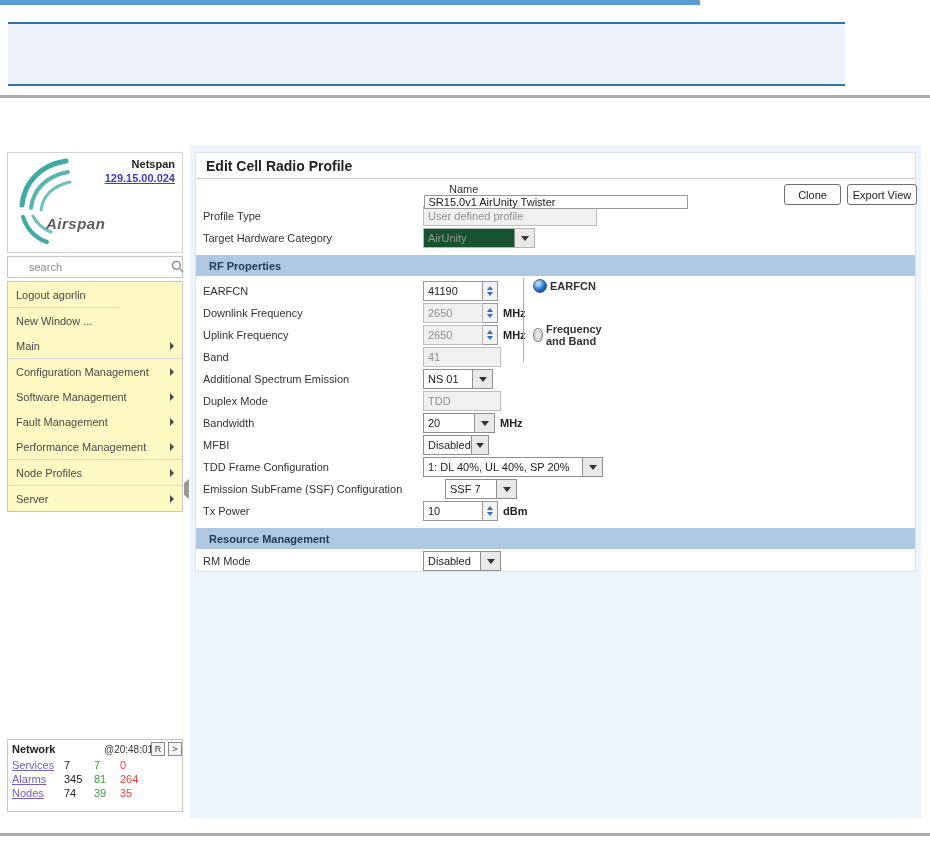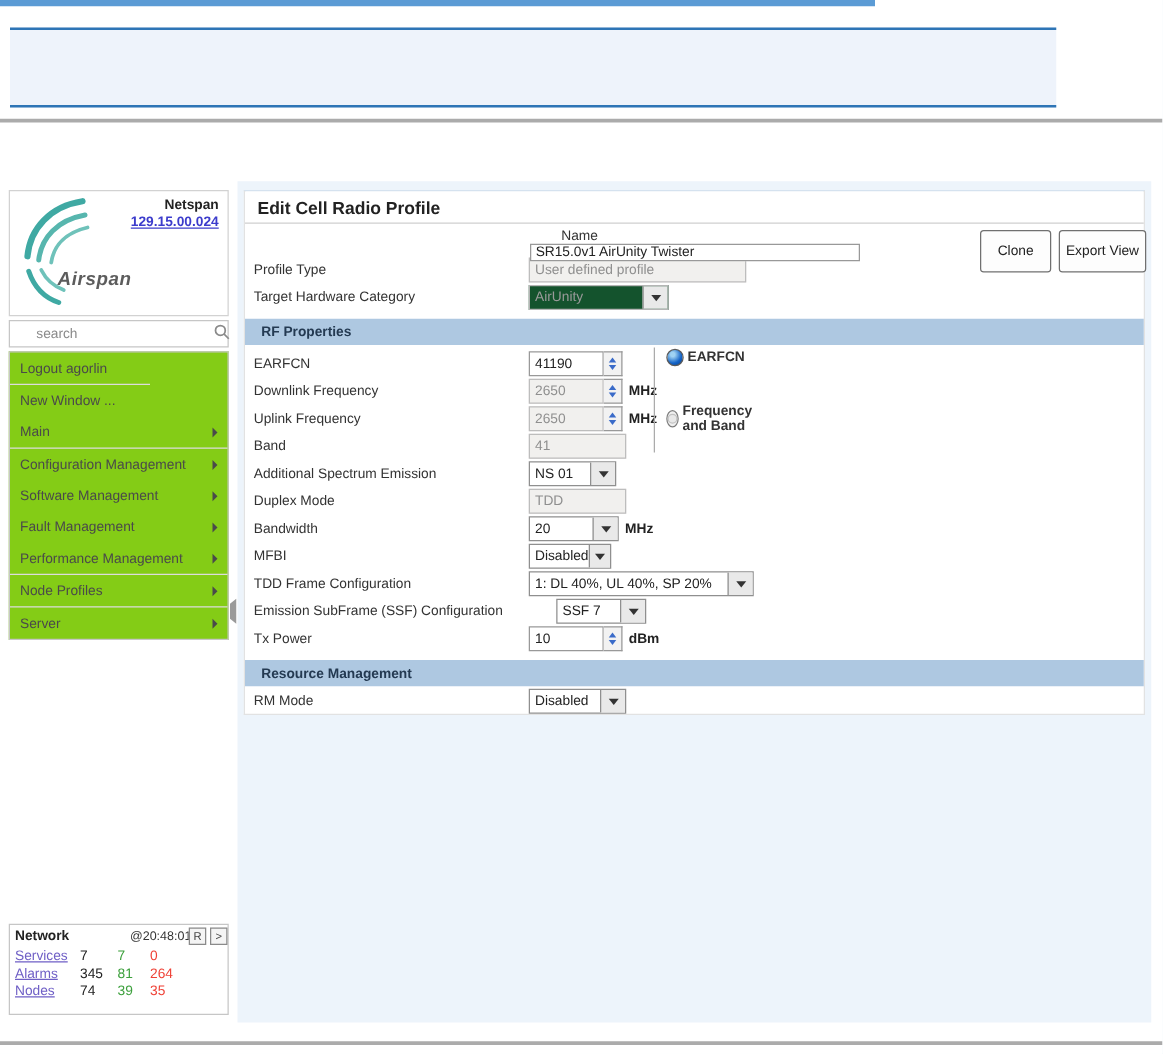--- a/index.html
+++ b/index.html
@@ -23,21 +23,21 @@
   .logo-art { position:absolute; left:2px; top:2px; }
   .logo-word { position:absolute; left:38px; top:62px; font-size:15px; font-weight:bold;
     font-style:italic; color:#5c5c5c; letter-spacing:0.5px; }
 
   .search-box { margin-top:3px; height:22px; border:1px solid #c6c6c6; background:#fff;
     display:flex; align-items:center; padding:0 5px; }
   .search-box input { flex:1; border:none; outline:none; font-family:inherit; font-size:11px;
     color:#444; background:transparent;margin-left:16px; }
   .search-box input::placeholder { color:#8a8a8a; opacity:1; }
 
-  .menu { margin-top:3px; border:1px solid #c6c6c6; background:#84cc16; }
+  .menu { margin-top:3px; border:1px solid #c6c6c6; background:#fef9c3; }
   .menu-item { height:25px; display:flex; align-items:center; padding:0 8px; color:#4a4a4a;
     cursor:pointer; }
   .menu-item span.lbl { flex:1; }
   .menu-sep { height:1px; background:#dcdcdc; }
   .menu-sep.short { margin-right:62px; }
   .tri-right { width:0; height:0; border-left:4px solid #4a4a4a;
     border-top:4px solid transparent; border-bottom:4px solid transparent; }
 
   
   .net-panel { position:absolute; left:7px; top:739px; width:176px; height:73px;
@@ -96,21 +96,21 @@
   .spin .arrows { width:15px; height:20px; border:1px solid #999; border-left:none;
     background:#f2f2f2; display:flex; flex-direction:column; align-items:center;
     justify-content:center; gap:2px; cursor:pointer; }
   .tri-up-s { width:0; height:0; border-left:3px solid transparent;
     border-right:3px solid transparent; border-bottom:4px solid #3a6bc9; }
   .tri-down-s { width:0; height:0; border-left:3px solid transparent;
     border-right:3px solid transparent; border-top:4px solid #3a6bc9; }
 
   .unit { margin-left:5px; font-weight:600; color:#222; }
 
-  .btn { position:absolute; height:34px; border:1px solid #707070; border-radius:3px;
+  .btn { position:absolute; height:21px; border:1px solid #707070; border-radius:3px;
     background:#fdfdfd; font-family:inherit; font-size:11px; color:#222; cursor:pointer; }
   .btn.clone { left:588px; top:1px; width:57px; }
   .btn.export { left:651px; top:1px; width:70px; }
 
   .rf-body { position:relative; padding-top:4px; }
   .vdivider { position:absolute; left:327px; top:2px; width:1px; height:84px; background:#ababab; }
   .radio-col { position:absolute; left:337px; top:0; }
   .radio-item { position:absolute; display:flex; align-items:center; gap:3px; cursor:pointer; }
   .radio-item.first { top:3px; } .radio-item.second { top:47px; }
   .radio-outer { width:14px; height:14px; border-radius:50%; border:1px solid #7e7e7e;

